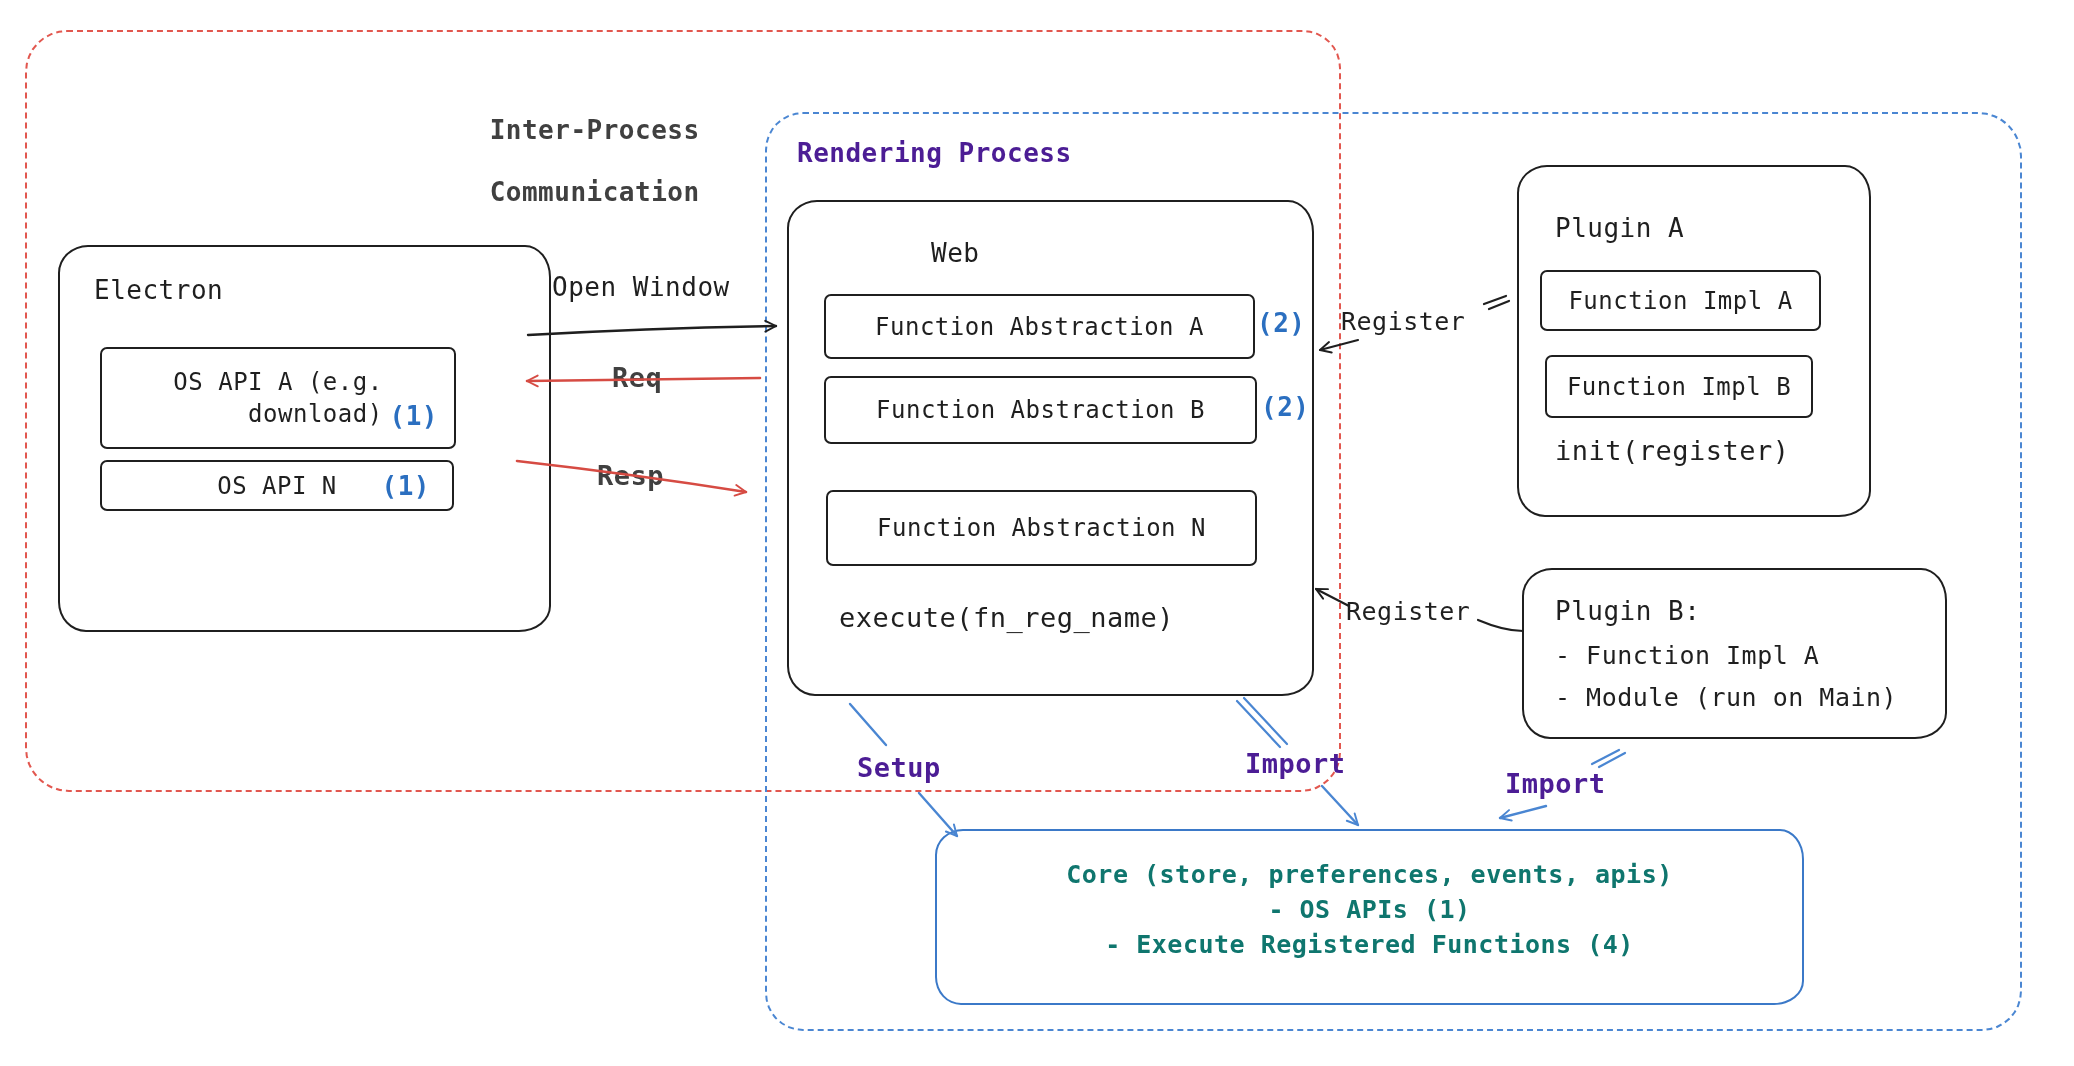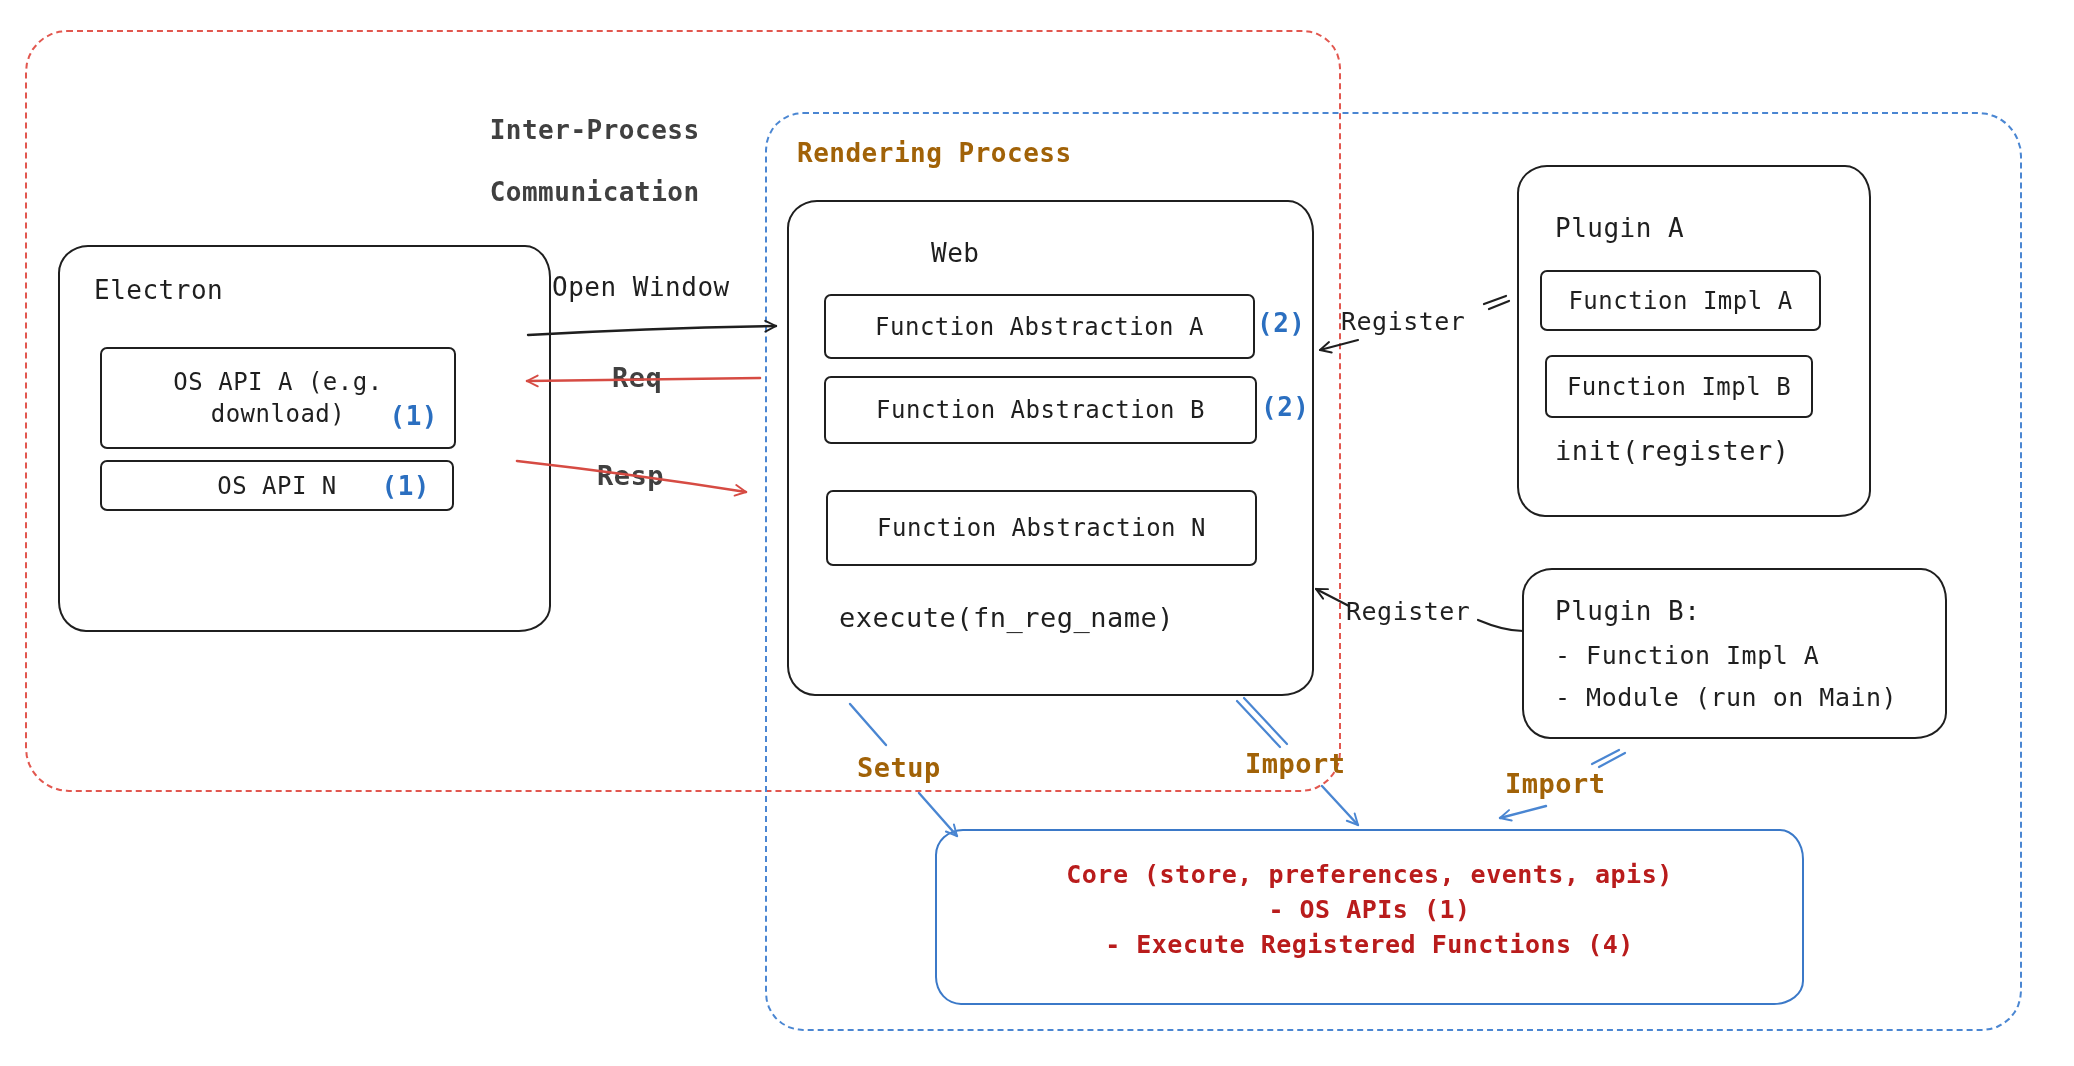--- a/index.html
+++ b/index.html
@@ -9,27 +9,27 @@
   }
   
   .region{position:absolute;border-style:dashed;border-width:2.5px;background:transparent;}
   .region.red{border-color:#e2574f;border-radius:42px 38px 40px 44px;}
   .region.blue{border-color:#4a86d2;border-radius:38px 44px 40px 38px;}
   
   .sbox{position:absolute;border:2.4px solid #1f1f1f;border-radius:30px 26px 32px 28px/28px 32px 26px 30px;background:#ffffff;}
   .ibox{position:absolute;border:2px solid #1f1f1f;border-radius:22px 18px 24px 20px/20px 24px 18px 22px;background:#ffffff;
         display:flex;align-items:center;justify-content:center;text-align:center;}
   .corebox{position:absolute;border:2.4px solid #3b79c8;border-radius:28px 24px 30px 26px/26px 30px 24px 28px;background:#ffffff;
-        color:#b91c1c;text-align:center;font-weight:700;}
+        color:#0f766e;text-align:center;font-weight:700;}
   .t26{font-size:26px;letter-spacing:0.5px;}
   .t24{font-size:24px;letter-spacing:0.5px;border-radius:7px;}
   .t25{font-size:25px;letter-spacing:0.5px;}
   .t27{font-size:27px;letter-spacing:0.5px;}
   .red-t{color:#404040;font-weight:700;}
-  .blue-t{color:#a16207;font-weight:700;}
+  .blue-t{color:#4c1d95;font-weight:700;}
   .badge{color:#2b6fc0;font-weight:700;}
   .lbl{position:absolute;white-space:pre;line-height:31px;}
   svg.overlay{position:absolute;left:0;top:0;z-index:30;pointer-events:none;}
   .z20{z-index:20;}
 </style>
 </head>
 <body>
 
 <div id="canvas">
 
@@ -38,21 +38,21 @@
     <span>Inter-Process</span><br>
     <span>Communication</span>
   </div>
 
   <div class="region blue" style="left:765px;top:112px;width:1253px;height:915px;"></div>
   <div class="lbl t26 blue-t" style="left:797px;top:138px;">Rendering Process</div>
 
   <div class="sbox z20" style="left:58px;top:245px;width:445px;height:383px;padding-left:44px;">
     <div class="lbl t26" style="left:34px;top:28px;">Electron</div>
     <div class="ibox t24" style="left:40px;top:100px;width:352px;height:98px;">
-      <div style="line-height:32px;">
+      <div style="line-height:32px;text-align:right;">
         <span>OS API A (e.g.</span><br>
         <span>download)</span>
       </div>
       <span class="badge t26" style="position:absolute;right:16px;top:52px;">(1)</span>
     </div>
     <div class="ibox t24" style="left:40px;top:213px;width:350px;height:47px;">
       <span>OS API N</span>
       <span class="badge t26" style="position:absolute;right:22px;top:9px;">(1)</span>
     </div>
   </div>

